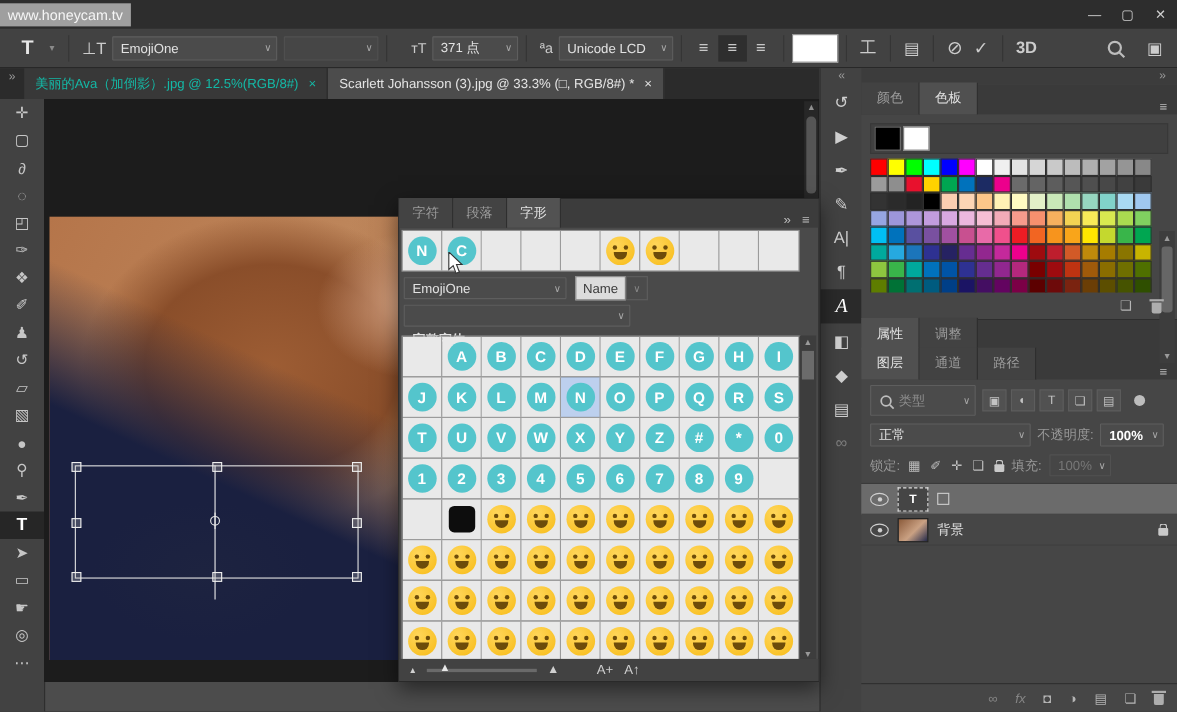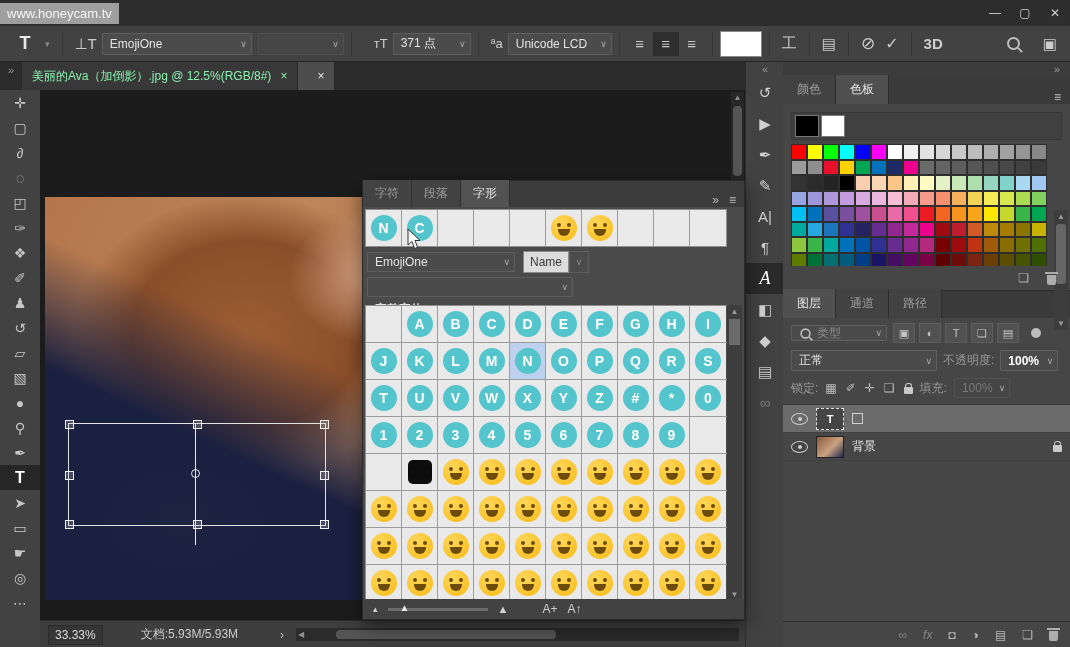--- a/index.html
+++ b/index.html
@@ -30,21 +30,21 @@
   .align-btn.active{background:#2e2e2e;}
   .swatch-btn{width:40px;height:24px;background:#ffffff;border:1px solid #888;flex:0 0 auto;}
   .mag-icon{width:9px;height:9px;border:2px solid #bdbdbd;border-radius:50%;position:relative;flex:0 0 auto;}
   .mag-icon::after{content:"";position:absolute;width:2px;height:6px;background:#bdbdbd;
                    transform:rotate(-45deg);bottom:-5px;right:-3px;}
 
   
   .tabband{position:absolute;left:0;top:62px;width:745px;height:28px;background:#2b2b2b;display:flex;align-items:flex-start;}
   .collapse-left{width:22px;color:#9a9a9a;font-size:11px;text-align:center;line-height:16px;}
   .doc-tab{height:28px;display:flex;align-items:center;padding:0 10px;font-size:12px;
-           background:#383838;color:#86efac;border-right:1px solid #252525;max-width:330px;white-space:nowrap;}
+           background:#383838;color:#14b8a6;border-right:1px solid #252525;max-width:330px;white-space:nowrap;}
   .doc-tab.active{background:#4c4c4c;color:#e4e4e4;}
   .doc-tab .tab-close{margin-left:9px;font-size:12px;color:inherit;}
 
   
   .toolbar{position:absolute;left:0;top:90px;width:40px;height:557px;background:#424242;border-right:1px solid #2e2e2e;}
   .tool{width:40px;height:25px;display:flex;align-items:center;justify-content:center;color:#c6c6c6;font-size:14px;}
   .tool.active{background:#262626;color:#ffffff;font-weight:bold;font-size:16px;}
 
   
   .canvas{position:absolute;left:40px;top:90px;width:705px;height:530px;background:#1c1c1c;overflow:hidden;}
@@ -147,21 +147,21 @@
   .sw{width:16px;height:15.5px;border:1px solid #2e2e2e;box-sizing:border-box;}
   .sw-scroll{position:absolute;right:2px;top:148px;width:14px;height:120px;background:#3d3d3d;}
   .sw-scroll .thumb{position:absolute;left:2px;top:14px;width:10px;height:60px;background:#666;border-radius:3px;}
   .sw-scroll .arr{display:block;text-align:center;font-size:8px;color:#9a9a9a;line-height:13px;}
   .sw-scroll .arr.bottom{position:absolute;bottom:0;left:0;width:100%;}
   .panel-footer{height:24px;display:flex;align-items:center;justify-content:flex-end;gap:18px;
                 padding-right:14px;color:#b5b5b5;border-bottom:1px solid #2e2e2e;}
   .trash-icon{position:relative;width:9px;height:10px;background:#adadad;border-radius:0 0 2px 2px;margin-top:3px;}
   .trash-icon::before{content:"";position:absolute;top:-3px;left:-2px;width:13px;height:2px;background:#adadad;}
   .layers-controls{padding:5px 8px;display:flex;align-items:center;gap:6px;}
-  .filter-dd{width:96px;height:16px;color:#8d8d8d;}
+  .filter-dd{width:96px;height:28px;color:#8d8d8d;}
   .filter-icon{width:20px;height:18px;background:#515151;border:1px solid #5d5d5d;color:#c3c3c3;
                font-size:11px;display:flex;align-items:center;justify-content:center;}
   .pin-dot{width:10px;height:10px;border-radius:50%;background:#bdbdbd;margin-left:6px;}
   .blend-row{display:flex;align-items:center;gap:6px;padding:2px 8px 4px 8px;}
   .label-dim{color:#989898;}
   .lock-row{display:flex;align-items:center;gap:7px;padding:3px 8px 6px 8px;border-bottom:1px solid #3a3a3a;}
   .lock-ic{color:#bdbdbd;font-size:12px;}
   .padlock{position:relative;display:inline-block;width:9px;height:7px;background:#c9c9c9;border-radius:1px;margin-top:4px;}
   .padlock::before{content:"";position:absolute;top:-4px;left:1px;width:5px;height:4px;
                    border:1.5px solid #c9c9c9;border-bottom:none;border-radius:3px 3px 0 0;}
@@ -246,20 +246,21 @@
   </div>
 
   <div class="tabband">
     <span class="collapse-left">»</span>
     <span id="doc-tabs" style="display:flex;">
         <div class="doc-tab">
           <span>美丽的Ava（加倒影）.jpg @ 12.5%(RGB/8#)</span>
           <span class="tab-close">×</span>
         </div>
         <div class="doc-tab active">
+          <span>Scarlett Johansson (3).jpg @ 33.3% (□, RGB/8#) *</span>
           <span class="tab-close">×</span>
         </div>
       </span>
   </div>
 
   <div class="toolbar"><span id="tool-list"><div class="tool">
           <span>✛</span>
         </div><div class="tool">
           <span>▢</span>
         </div><div class="tool">
@@ -316,29 +317,20 @@
       <span class="handle" style="right:-4px;bottom:-4px;"></span>
     </div>
     <div class="center-mark"></div>
     <div class="vscroll">
       <span class="arr">▲</span>
       <span class="thumb"></span>
       <span class="arr bottom">▼</span>
     </div>
   </div>
 
-  <div class="statusband">
-    <span class="zoom-field">33.33%</span>
-    <span class="doc-info">文档:5.93M/5.93M</span>
-    <span class="status-arrow">›</span>
-    <span class="hscroll">
-      <span class="arr">◀</span>
-      <span class="thumb"></span>
-    </span>
-  </div>
 
   <div class="glyphs-panel">
     <div class="gp-header">
       <span class="gp-tab">字符</span>
       <span class="gp-tab">段落</span>
       <span class="gp-tab active">字形</span>
       <span class="gp-head-icons">
         <span>»</span>
         <span>≡</span>
       </span>
@@ -831,20 +823,25 @@
     <div class="sw-scroll">
       <span class="arr">▲</span>
       <span class="thumb"></span>
       <span class="arr bottom">▼</span>
     </div>
     <div class="panel-footer">
       <span>❏</span>
       <span class="trash-icon"></span>
     </div>
 
+    <div class="ptab-row">
+      <span class="ptab active">属性</span>
+      <span class="ptab">调整</span>
+      <span class="ptab-menu">≡</span>
+    </div>
 
     <div class="ptab-row">
       <span class="ptab active">图层</span>
       <span class="ptab">通道</span>
       <span class="ptab">路径</span>
       <span class="ptab-menu">≡</span>
     </div>
 
     <div class="layers-controls">
       <span class="dropdown filter-dd">

